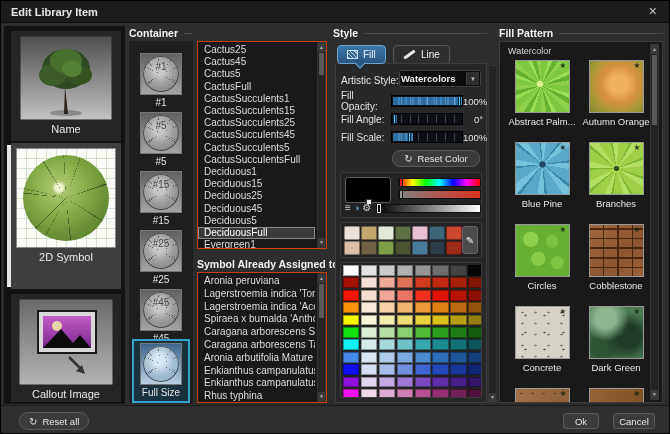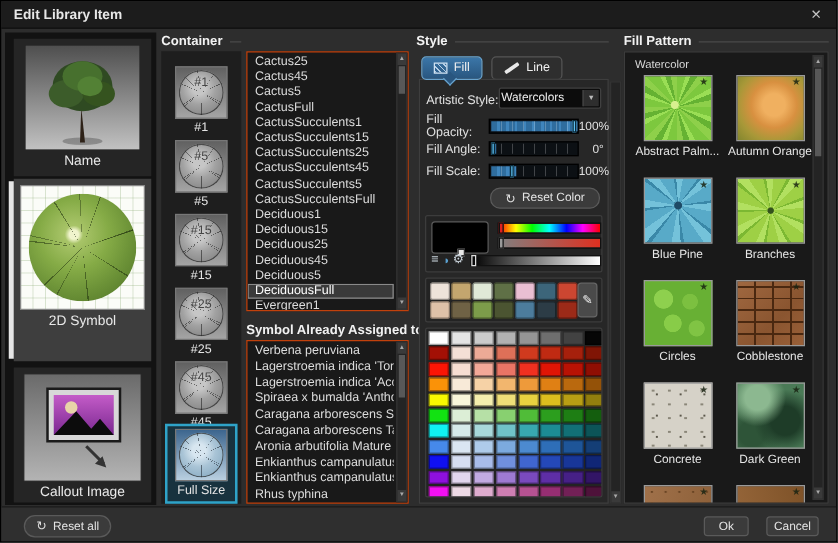--- a/index.html
+++ b/index.html
@@ -70,21 +70,21 @@
   .tab { position:absolute; top:44px; height:19px; border-radius:4px; display:flex; align-items:center; gap:5px; padding:0 9px; font-size:10px; color:#f0f0f0; cursor:pointer; }
   .tab-fill { left:336px; background:linear-gradient(#3b76a8,#29567f); border:1px solid #6aa5cf; z-index:2; }
   .tab-fill::after { content:""; position:absolute; left:18px; bottom:-4px; width:7px; height:7px; background:#29567f; transform:rotate(45deg); border-right:1px solid #6aa5cf; border-bottom:1px solid #6aa5cf; }
   .tab-line { left:392px; background:#2e2e2e; border:1px solid #555; }
   .fill-tab-icon { width:11px; height:9px; border:1px solid #cfe2f2; background:repeating-linear-gradient(45deg, rgba(205,225,245,.85) 0 1px, rgba(205,225,245,0) 1px 3px); }
   .line-tab-icon { width:13px; height:3px; background:#e8e8e8; border-radius:1px; transform:rotate(-35deg); }
   .style-content { position:absolute; left:334px; top:62px; width:152px; height:340px; background:#272727; border:1px solid #3e3e3e; }
   .row-artistic { position:absolute; left:5px; top:6px; right:5px; height:17px; }
   .row-artistic .lbl { font-size:10px; line-height:17px; color:#e4e4e4; }
   .dropdown { position:absolute; right:0; top:0; width:82px; height:17px; background:#0c0c0c; border:1px solid #404040; border-radius:2px; cursor:pointer; }
-  .dd-value { font-size:9.5px; line-height:15px; padding-left:1px; color:#eee; white-space:nowrap; }
+  .dd-value { font-size:9.5px; line-height:15px; padding-left:1px; color:#eee; white-space:nowrap;font-weight:bold; }
   .dd-btn { position:absolute; right:1px; top:1px; bottom:1px; width:13px; background:#2e2e2e; border-left:1px solid #444; color:#bbb; font-size:6px; display:flex; align-items:center; justify-content:center; }
   .slider-rows { position:absolute; left:5px; top:28px; right:3px; }
   .srow { display:flex; align-items:center; height:18px; }
   .slabel { width:50px; font-size:10px; color:#e0e0e0; flex:0 0 auto; }
   .slider { position:relative; width:72px; height:12px; background:#0c1014; border:1px solid #000; flex:0 0 auto; cursor:pointer; }
   .sfill { position:absolute; left:1px; top:1px; bottom:1px; background:repeating-linear-gradient(90deg,#2f6d9e 0 5px,#3f85bc 5px 7px); }
   .sticks { position:absolute; inset:1px; background:repeating-linear-gradient(90deg, transparent 0 7.8px, rgba(255,255,255,.22) 7.8px 8.8px); }
   .shandle { position:absolute; top:0; bottom:0; width:3px; background:#5fc0f2; border:1px solid #0a2a3a; }
   .sval { flex:1; text-align:right; font-size:9.5px; color:#e0e0e0; }
   .btn { background:#3b3b3b; border:1px solid #5a5a5a; border-radius:3px; color:#e4e4e4; font-size:9.5px; display:flex; align-items:center; justify-content:center; cursor:pointer; }
@@ -272,21 +272,21 @@
     <div class="vscroll" style="right:0; top:0; height:206px;">
       <div class="sbtn">▲</div>
       <div class="sthumb" style="height:22px;"></div>
       <div class="sgap"></div>
       <div class="sbtn">▼</div>
     </div>
   </div>
 
   <div class="listbox assigned" style="left:196px; top:271px; width:130px; height:131px;">
     <div>
-        <div class="list-item">Verbena peruviana</div>
+        <div class="list-item">Aronia peruviana</div>
         <div class="list-item">Lagerstroemia indica 'Tonto' Matu</div>
         <div class="list-item">Lagerstroemia indica 'Acoma'</div>
         <div class="list-item">Spiraea x bumalda 'Anthony Wate</div>
         <div class="list-item">Caragana arborescens Short</div>
         <div class="list-item">Caragana arborescens Tall</div>
         <div class="list-item">Aronia arbutifolia Mature</div>
         <div class="list-item">Enkianthus campanulatus Unbloo</div>
         <div class="list-item">Enkianthus campanulatus Bloomi</div>
         <div class="list-item">Rhus typhina</div>
       </div>

